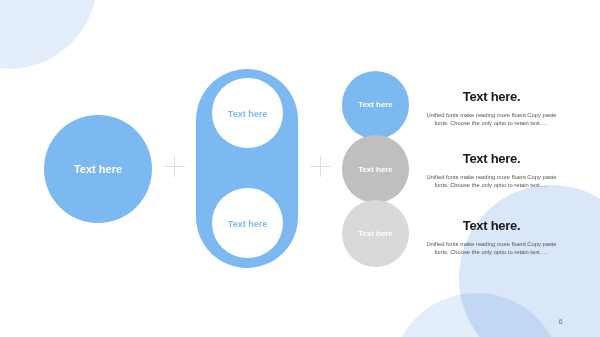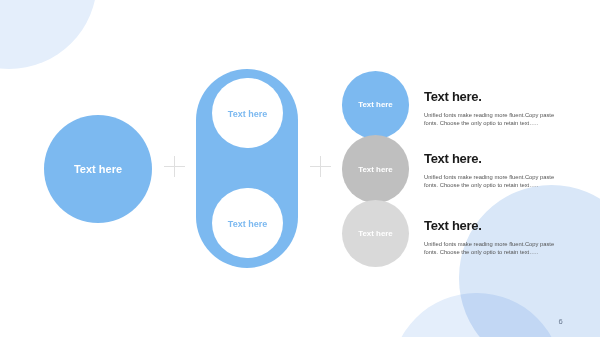--- a/index.html
+++ b/index.html
@@ -3,21 +3,21 @@
 <meta charset="utf-8">
 <style>
   html,body{margin:0;padding:0;}
   body{width:600px;height:337px;background:#ffffff;overflow:hidden;
        font-family:"Liberation Sans",sans-serif;-webkit-font-smoothing:antialiased;}
   #slide{position:relative;width:600px;height:337px;background:#fff;overflow:hidden;}
   .deco{position:absolute;border-radius:50%;}
   .circle{position:absolute;border-radius:50%;display:flex;align-items:center;justify-content:center;}
   .plus{position:absolute;}
   .plus i{position:absolute;background:#dfdfdf;display:block;}
-  .txtblock{position:absolute;}
+  .txtblock{position:absolute;text-align:center;}
   .h{font-weight:bold;color:#1a1a1a;font-size:13px;letter-spacing:-0.3px;line-height:13px;}
   .p{color:#545454;font-size:5.8px;line-height:8.7px;margin-top:8px;letter-spacing:-0.02px;word-spacing:0.1px;}
 </style>
 </head>
 <body>
 
 <div id="slide">
 
   <div class="deco" style="left:-79.5px;top:-107.5px;width:176.4px;height:176.4px;background:#e4eefb;"></div>
   <div class="deco" style="left:390.9px;top:292.5px;width:170.8px;height:170.8px;background:#e4eefb;mix-blend-mode:multiply;"></div>

